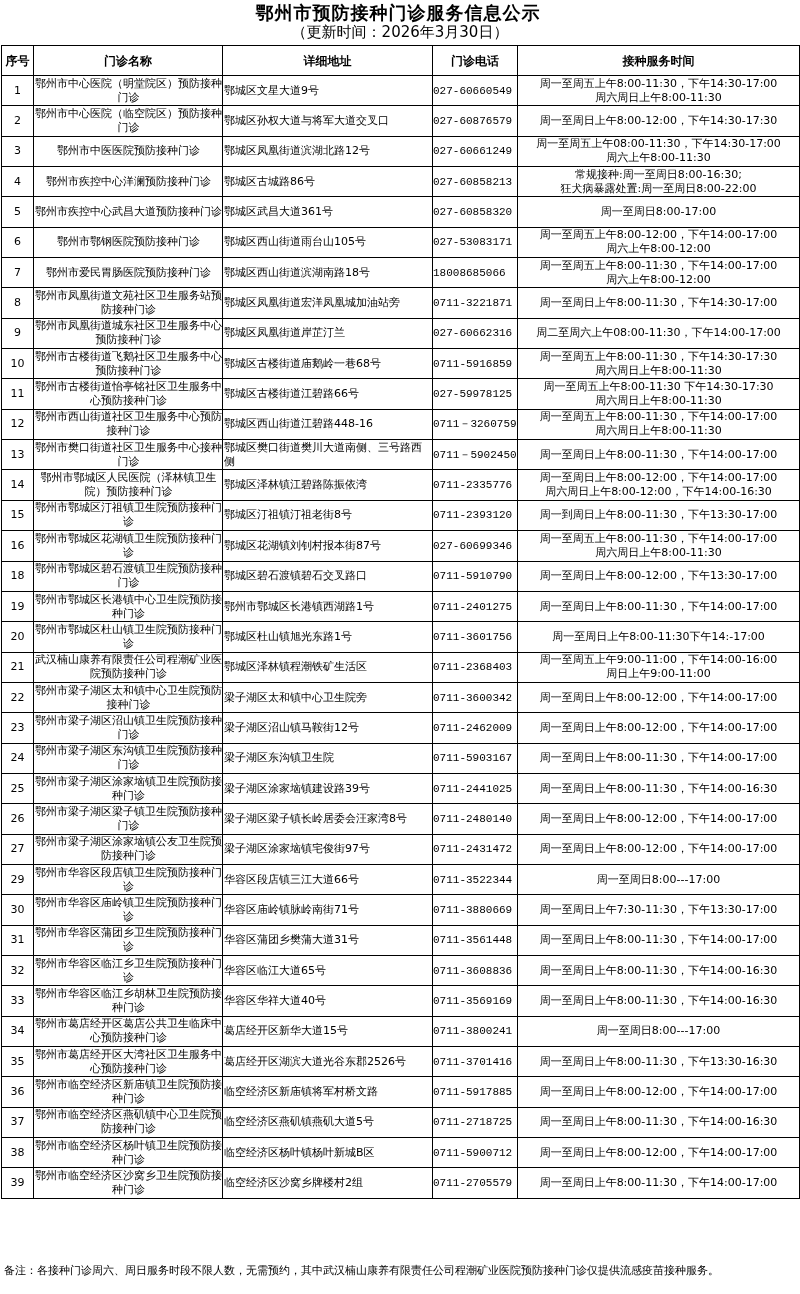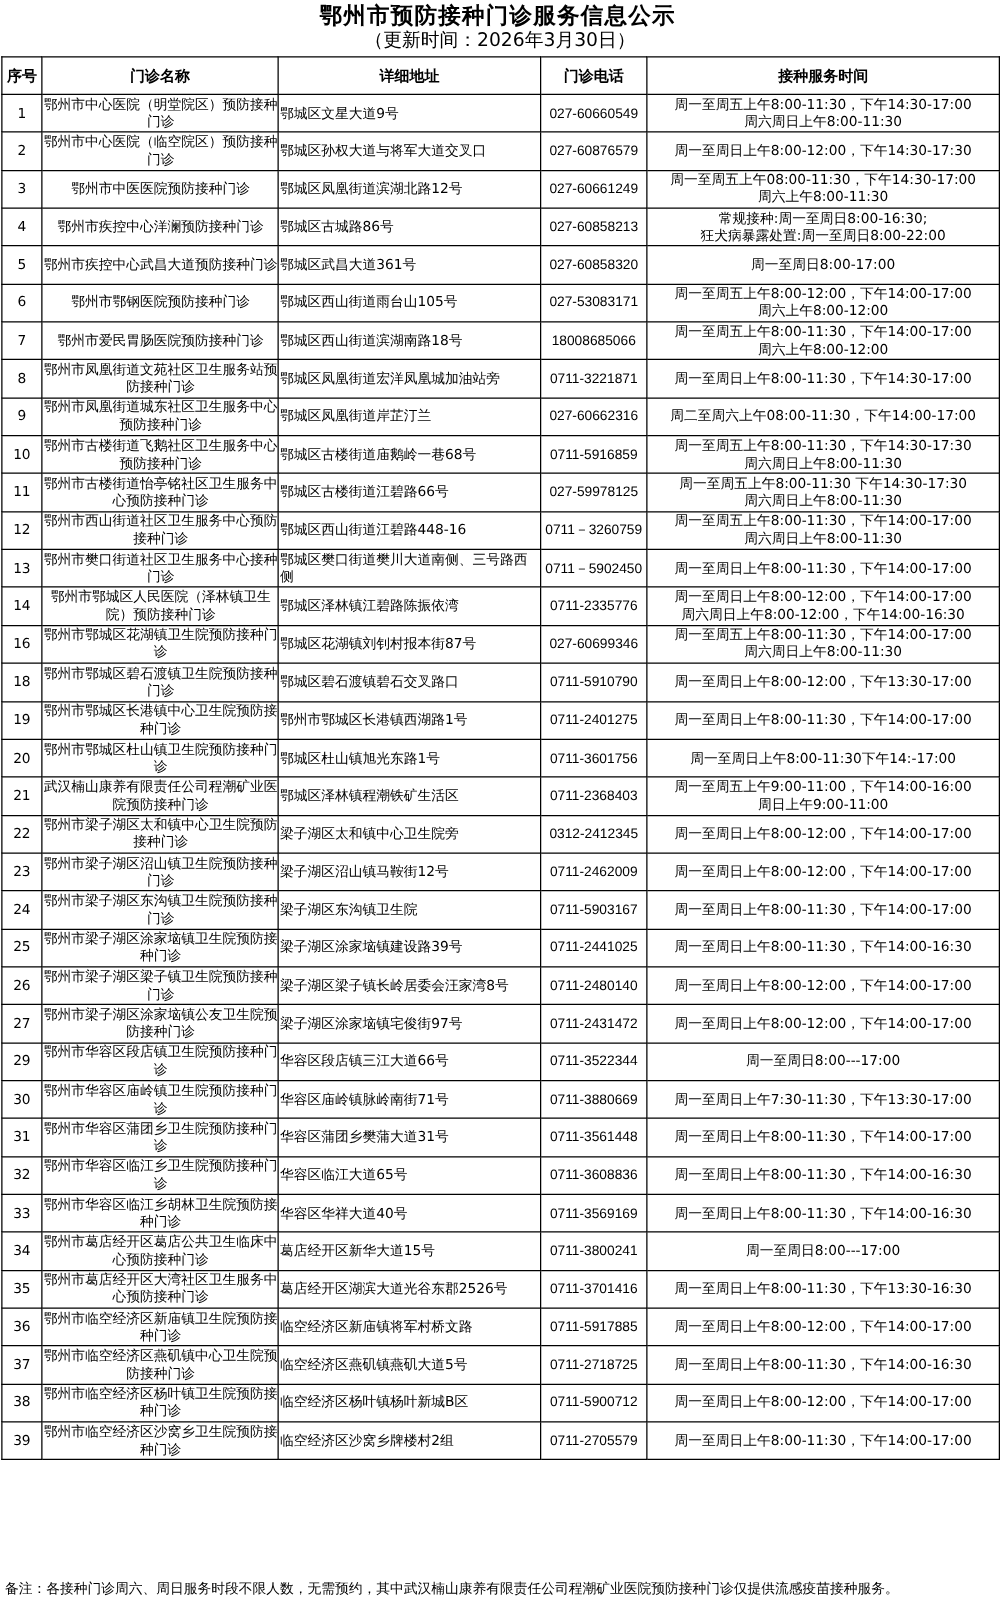--- a/index.html
+++ b/index.html
@@ -7,21 +7,21 @@
   body { font-family: "DejaVu Sans", "Liberation Sans", sans-serif; color: #000; position: relative; }
   .title { position: absolute; left: 0; top: 2px; width: 796px; text-align: center; font-size: 18px; font-weight: bold; letter-spacing: 1px; line-height: 22px; }
   .subtitle { position: absolute; left: 0; top: 23px; width: 800px; text-align: center; font-size: 15px; line-height: 18px; }
   table.grid { position: absolute; left: 1px; top: 45px; width: 798px; border-collapse: collapse; table-layout: fixed; }
   table.grid td, table.grid th { border: 1px solid #000; font-size: 11px; line-height: 14px; vertical-align: middle; overflow: hidden; }
   table.grid th { height: 30px; font-weight: bold; font-size: 12px; text-align: center; }
   table.grid td { height: 30.35px; }
   td.c-idx { text-align: center; }
   td.c-name { text-align: center; padding-left: 1px; }
   td.c-addr { text-align: left; padding-left: 1px; }
-  td.c-tel { text-align: center; font-family: Liberation Sans, sans-serif; font-size: 10.5px; }
+  td.c-tel { text-align: left; font-family: Liberation Mono, monospace; font-size: 10.5px; }
   td.c-time { text-align: center; white-space: pre-line; font-size: 10.5px; line-height: 13px; margin-top: 15px; }
   .note { position: absolute; left: 4px; top: 1263px; width: 796px; font-size: 11px; line-height: 16px; }
 </style>
 </head>
 <body>
 
 <div class="title">鄂州市预防接种门诊服务信息公示</div>
 <div class="subtitle">（更新时间：2026年3月30日）</div>
 
 <table class="grid">
@@ -143,20 +143,27 @@
       </tr>
       <tr>
         <td class="c-idx">14</td>
         <td class="c-name">鄂州市鄂城区人民医院（泽林镇卫生院）预防接种门诊</td>
         <td class="c-addr">鄂城区泽林镇江碧路陈振依湾</td>
         <td class="c-tel">0711-2335776</td>
         <td class="c-time">周一至周日上午8:00-12:00，下午14:00-17:00
 周六周日上午8:00-12:00，下午14:00-16:30</td>
       </tr>
       <tr>
+        <td class="c-idx">15</td>
+        <td class="c-name">鄂州市鄂城区汀祖镇卫生院预防接种门诊</td>
+        <td class="c-addr">鄂城区汀祖镇汀祖老街8号</td>
+        <td class="c-tel">0711-2393120</td>
+        <td class="c-time">周一到周日上午8:00-11:30，下午13:30-17:00</td>
+      </tr>
+      <tr>
         <td class="c-idx">16</td>
         <td class="c-name">鄂州市鄂城区花湖镇卫生院预防接种门诊</td>
         <td class="c-addr">鄂城区花湖镇刘钊村报本街87号</td>
         <td class="c-tel">027-60699346</td>
         <td class="c-time">周一至周五上午8:00-11:30，下午14:00-17:00
 周六周日上午8:00-11:30</td>
       </tr>
       <tr>
         <td class="c-idx">18</td>
         <td class="c-name">鄂州市鄂城区碧石渡镇卫生院预防接种门诊</td>
@@ -183,21 +190,21 @@
         <td class="c-name">武汉楠山康养有限责任公司程潮矿业医院预防接种门诊</td>
         <td class="c-addr">鄂城区泽林镇程潮铁矿生活区</td>
         <td class="c-tel">0711-2368403</td>
         <td class="c-time">周一至周五上午9:00-11:00，下午14:00-16:00
 周日上午9:00-11:00</td>
       </tr>
       <tr>
         <td class="c-idx">22</td>
         <td class="c-name">鄂州市梁子湖区太和镇中心卫生院预防接种门诊</td>
         <td class="c-addr">梁子湖区太和镇中心卫生院旁</td>
-        <td class="c-tel">0312-2412345</td>
+        <td class="c-tel">0711-3600342</td>
         <td class="c-time">周一至周日上午8:00-12:00，下午14:00-17:00</td>
       </tr>
       <tr>
         <td class="c-idx">23</td>
         <td class="c-name">鄂州市梁子湖区沼山镇卫生院预防接种门诊</td>
         <td class="c-addr">梁子湖区沼山镇马鞍街12号</td>
         <td class="c-tel">0711-2462009</td>
         <td class="c-time">周一至周日上午8:00-12:00，下午14:00-17:00</td>
       </tr>
       <tr>

